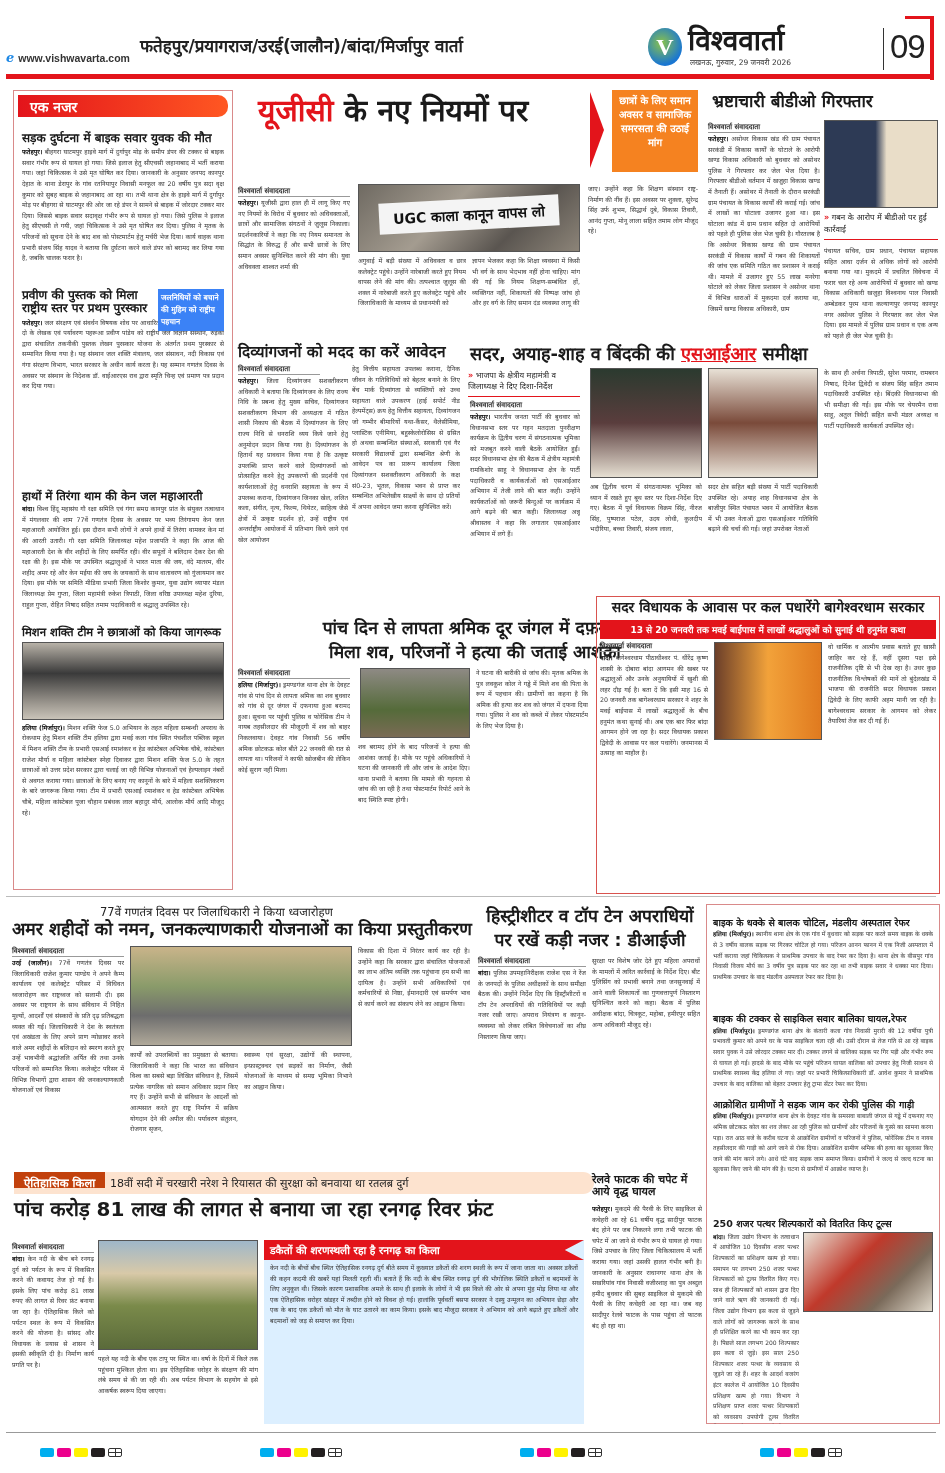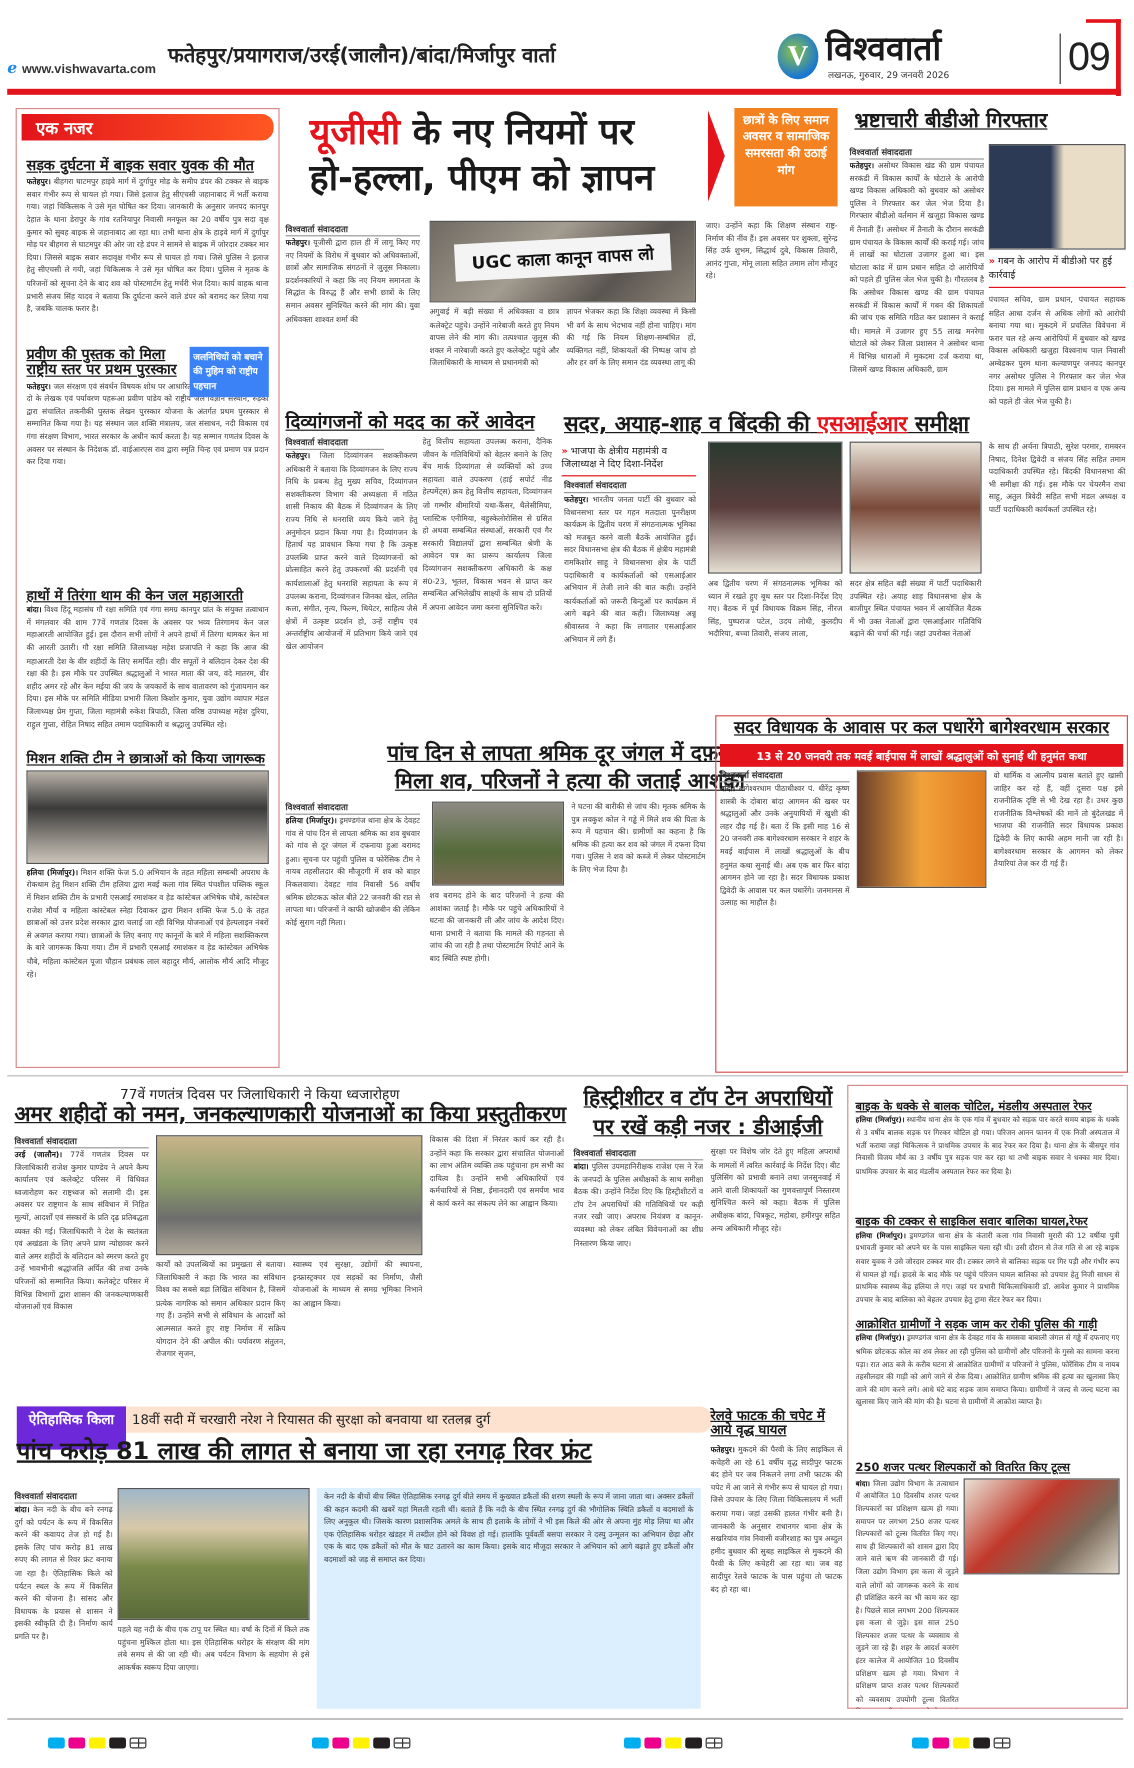--- a/index.html
+++ b/index.html
@@ -1,21 +1,21 @@
 <!DOCTYPE html>
 <html><head>
 <meta charset="utf-8">
 <style>
   * { box-sizing: border-box; margin: 0; padding: 0; }
   body { width: 945px; height: 1473px; background: #fff; font-family: "DejaVu Sans", sans-serif; color: #222; position: relative; overflow: hidden; }
   .abs { position: absolute; }
   .body-text { font-size: 6.3px; line-height: 10.6px; color: #3a3a3a; text-align: justify; overflow: hidden; }
   .byline { font-size: 7px; font-weight: bold; color: #333; border-bottom: 1px solid #999; padding-bottom: 1px; margin-bottom: 2px; }
   .dl { font-weight: bold; color: #111; }
-  .hd { font-weight: bold; color: #1a1a1a; line-height: 1.1; text-decoration: underline; }
+  .hd { font-weight: bold; color: #1a1a1a; line-height: 1.1; }
   .red { color: #e3141b; }
   .photo { background: linear-gradient(135deg, #6f6a62 0%, #a49c90 40%, #5a5550 70%, #8c8478 100%); border: 1px solid #555; }
   .box-red { border: 1.5px solid #d9534f; }
   .reg { width: 14px; height: 9px; display: inline-block; border-radius: 2px; margin-right: 3px; }
 </style>
 </head>
 <body>
 
 <div class="abs" style="left:0;top:0;width:945px;height:82px;">
   <div class="abs" style="left:6px;top:50px;font-size:10.5px;color:#333;display:flex;align-items:center;gap:4px;">
@@ -57,21 +57,20 @@
 
   <div style="padding:2px 8px;">
     <div class="hd" style="font-size:11.5px;margin-bottom:3px;">मिशन शक्ति टीम ने छात्राओं को किया जागरूक</div>
     <div class="photo" style="height:78px;background:linear-gradient(180deg,#b8b2a8 0%,#3a3a3a 40%,#9d9890 80%,#c9c3b8 100%);"></div>
     <div class="body-text" style="height:110px;margin-top:3px;"><span class="dl">हलिया (मिर्जापुर)।</span> <span>मिशन शक्ति फेज 5.0 अभियान के तहत महिला सम्बन्धी अपराध के रोकथाम हेतु मिशन शक्ति टीम हलिया द्वारा मवई कला गांव स्थित पंचशील पब्लिक स्कूल में मिशन शक्ति टीम के प्रभारी एसआई रमाशंकर व हेड कांस्टेबल अभिषेक चौबे, कांस्टेबल राजेश मौर्या व महिला कांस्टेबल स्नेहा दिवाकर द्वारा मिशन शक्ति फेज 5.0 के तहत छात्राओं को उत्तर प्रदेश सरकार द्वारा चलाई जा रही विभिन्न योजनाओं एवं हेल्पलाइन नंबरों से अवगत कराया गया। छात्राओं के लिए बनाए गए कानूनों के बारे में महिला सशक्तिकरण के बारे जागरूक किया गया। टीम में प्रभारी एसआई रमाशंकर व हेड कांस्टेबल अभिषेक चौबे, महिला कांस्टेबल पूजा चौहान प्रबंधक लाल बहादुर मौर्य, आलोक मौर्य आदि मौजूद रहे।</span></div>
   </div>
 </div>
 
 <div class="abs" style="left:258px;top:92px;font-size:30px;font-weight:bold;line-height:38px;color:#1a1a1a;">
   <div><span class="red">यूजीसी</span> <span>के नए नियमों पर</span></div>
-  <div>हो-हल्ला, पीएम को ज्ञापन</div>
 </div>
 <div class="abs" style="left:590px;top:92px;width:0;height:0;border-top:38px solid transparent;border-bottom:38px solid transparent;border-left:14px solid #e3141b;"></div>
 <div class="abs" style="left:612px;top:90px;width:86px;height:82px;background:#f58220;color:#fff;font-size:10px;font-weight:bold;text-align:center;line-height:14px;padding:4px;">छात्रों के लिए समान अवसर व सामाजिक समरसता की उठाई मांग</div>
 
 <div class="abs byline" style="left:238px;top:186px;width:112px;">विश्ववार्ता संवाददाता</div>
 <div class="abs body-text" style="left:238px;top:198px;width:112px;height:140px;"><span class="dl">फतेहपुर।</span> <span>यूजीसी द्वारा हाल ही में लागू किए गए नए नियमों के विरोध में बुधवार को अधिवक्ताओं, छात्रों और सामाजिक संगठनों ने जुलूस निकाला। प्रदर्शनकारियों ने कहा कि नए नियम समानता के सिद्धांत के विरुद्ध हैं और सभी छात्रों के लिए समान अवसर सुनिश्चित करने की मांग की। युवा अधिवक्ता शाश्वत शर्मा की</span></div>
 <div class="abs photo" style="left:358px;top:184px;width:222px;height:68px;">
   <div style="position:absolute;left:20px;top:14px;width:180px;background:#f4f4f4;color:#111;font-weight:bold;font-size:14px;text-align:center;padding:6px 4px;transform:rotate(-3deg);">UGC काला कानून वापस लो</div>
 </div>
 <div class="abs body-text" style="left:358px;top:256px;width:108px;height:84px;">अगुवाई में बड़ी संख्या में अधिवक्ता व छात्र कलेक्ट्रेट पहुंचे। उन्होंने नारेबाजी करते हुए नियम वापस लेने की मांग की। तत्पश्चात जुलूस की शक्ल में नारेबाजी करते हुए कलेक्ट्रेट पहुंचे और जिलाधिकारी के माध्यम से प्रधानमंत्री को</div>
@@ -161,29 +160,30 @@
     <div class="body-text" style="height:108px;font-size:6px;"><span class="dl">हलिया (मिर्जापुर)।</span> <span>ड्रमण्डगंज थाना क्षेत्र के देवहट गांव के समसवा बाबाली जंगल से गड्ढे में दफनाए गए श्रमिक छोटकऊ कोल का शव लेकर आ रही पुलिस को ग्रामीणों और परिजनों के गुस्से का सामना करना पड़ा। रात आठ बजे के करीब घटना से आक्रोशित ग्रामीणों व परिजनों ने पुलिस, फोरेंसिक टीम व नायब तहसीलदार की गाड़ी को आगे जाने से रोक दिया। आक्रोशित ग्रामीण श्रमिक की हत्या का खुलासा किए जाने की मांग करने लगे। आधे घंटे बाद सड़क जाम समाप्त किया। ग्रामीणों ने जल्द से जल्द घटना का खुलासा किए जाने की मांग की है। घटना से ग्रामीणों में आक्रोश व्याप्त है।</span></div>
   </div>
   <div style="position:relative;">
     <div class="hd" style="font-size:9.5px;margin-bottom:2px;">250 शजर पत्थर शिल्पकारों को वितरित किए टूल्स</div>
     <div class="photo" style="float:right;width:130px;height:80px;margin-left:4px;background:linear-gradient(135deg,#e9e2d6 0%,#c0392b 40%,#7a6a5a 70%,#ded6c8 100%);"></div>
     <div class="body-text" style="height:192px;font-size:6px;"><span class="dl">बांदा।</span> <span>जिला उद्योग विभाग के तत्वाधान में आयोजित 10 दिवसीय शजर पत्थर शिल्पकारों का प्रशिक्षण खत्म हो गया। समापन पर लगभग 250 शजर पत्थर शिल्पकारों को टूल्स वितरित किए गए। साथ ही शिल्पकारों को शासन द्वारा दिए जाने वाले ऋण की जानकारी दी गई। जिला उद्योग विभाग इस कला से जुड़ने वाले लोगों को जागरूक करने के साथ ही प्रशिक्षित करने का भी काम कर रहा है। पिछले साल लगभग 200 शिल्पकार इस कला से जुड़े। इस साल 250 शिल्पकार शजर पत्थर के व्यवसाय से जुड़ने जा रहे हैं। शहर के आदर्श बजरंग इंटर कालेज में आयोजित 10 दिवसीय प्रशिक्षण खत्म हो गया। विभाग ने प्रशिक्षण प्राप्त शजर पत्थर शिल्पकारों को व्यवसाय उपयोगी टूल्स वितरित किए। साथ ही पांच लाख से लेकर 25 लाख रुपए तक अलग-अलग योजनाओं के माध्यम से ऋण प्राप्त करने की जानकारी दी। जिला उद्योग जिला प्रबंधक राजेश गुप्ता ने बताया कि शजर पत्थर के व्यवसाय से लगातार लोग जुड़ रहे हैं। सीएम युवा उद्यमी योजना के तहत प्रशिक्षितों को पांच लाख रुपए का लोन दिलाया जाता है। इसमें लाभार्थी को 10 फीसदी सरकार से सब्सिडी मिलती है। वहीं एमवाईएसवाई के जरिए लाभार्थियों को 10 लाख से लेकर 25 लाख रुपए तक का लोन दिलाया जाता है।</span></div>
   </div>
 </div>
 
 <div class="abs" style="left:14px;top:1172px;width:580px;height:22px;background:#fde3cf;border-radius:0 11px 11px 0;">
-  <span style="position:absolute;left:0;top:0;height:36px;background:#6d28d9;color:#fff;font-size:11.5px;font-weight:bold;padding:3px 10px;">ऐतिहासिक किला</span>
+  <span style="position:absolute;left:0;top:0;height:16px;background:#c2410c;color:#fff;font-size:11.5px;font-weight:bold;padding:3px 10px;">ऐतिहासिक किला</span>
   <span style="position:absolute;left:96px;top:3px;font-size:11px;color:#222;">18वीं सदी में चरखारी नरेश ने रियासत की सुरक्षा को बनवाया था रतलब़ दुर्ग</span>
 </div>
 <div class="abs hd" style="left:14px;top:1198px;font-size:20px;">पांच करोड़ 81 लाख की लागत से बनाया जा रहा रनगढ़ रिवर फ्रंट</div>
 <div class="abs byline" style="left:12px;top:1242px;width:82px;">विश्ववार्ता संवाददाता</div>
 <div class="abs body-text" style="left:12px;top:1254px;width:82px;height:170px;"><span class="dl">बांदा।</span> <span>केन नदी के बीच बने रनगढ़ दुर्ग को पर्यटन के रूप में विकसित करने की कवायद तेज हो गई है। इसके लिए पांच करोड़ 81 लाख रुपए की लागत से रिवर फ्रंट बनाया जा रहा है। ऐतिहासिक किले को पर्यटन स्थल के रूप में विकसित करने की योजना है। सांसद और विधायक के प्रयास से शासन ने इसकी स्वीकृति दी है। निर्माण कार्य प्रगति पर है।</span></div>
 <div class="abs photo" style="left:98px;top:1240px;width:160px;height:110px;background:linear-gradient(180deg,#9fb7c9 0%,#d8c9a8 30%,#7a8a4a 60%,#5a6a3a 100%);"></div>
 <div class="abs body-text" style="left:98px;top:1354px;width:160px;height:70px;">पहले यह नदी के बीच एक टापू पर स्थित था। वर्षा के दिनों में किले तक पहुंचना मुश्किल होता था। इस ऐतिहासिक धरोहर के संरक्षण की मांग लंबे समय से की जा रही थी। अब पर्यटन विभाग के सहयोग से इसे आकर्षक स्वरूप दिया जाएगा।</div>
 <div class="abs" style="left:264px;top:1240px;width:320px;height:184px;background:#dcefff;">
+  <div style="background:#e3141b;color:#fff;font-weight:bold;font-size:10.5px;padding:3px 6px;clip-path:polygon(0 0,100% 0,94% 50%,100% 100%,0 100%);">डकैतों की शरणस्थली रहा है रनगढ़ का किला</div>
   <div class="body-text" style="padding:3px 6px;height:160px;">केन नदी के बीचों बीच स्थित ऐतिहासिक रनगढ़ दुर्ग बीते समय में कुख्यात डकैतों की शरण स्थली के रूप में जाना जाता था। अक्सर डकैतों की कहन कदमी की खबरें यहां मिलती रहती थीं। बताते हैं कि नदी के बीच स्थित रनगढ़ दुर्ग की भौगोलिक स्थिति डकैतों व बदमाशों के लिए अनुकूल थी। जिसके कारण प्रशासनिक अमले के साथ ही इलाके के लोगों ने भी इस किले की ओर से अपना मुंह मोड़ लिया था और एक ऐतिहासिक धरोहर खंडहर में तब्दील होने को विवश हो गई। हालांकि पूर्ववर्ती बसपा सरकार ने दस्यु उन्मूलन का अभियान छेड़ा और एक के बाद एक डकैतों को मौत के घाट उतारने का काम किया। इसके बाद मौजूदा सरकार ने अभियान को आगे बढ़ाते हुए डकैतों और बदमाशों को जड़ से समाप्त कर दिया।</div>
 </div>
 
 <div class="abs hd" style="left:592px;top:1174px;font-size:11px;width:110px;text-align:left;">रेलवे फाटक की चपेट में आये वृद्ध घायल</div>
 <div class="abs body-text" style="left:592px;top:1204px;width:110px;height:220px;"><span class="dl">फतेहपुर।</span> <span>मुकदमे की पैरवी के लिए साइकिल से कचेहरी आ रहे 61 वर्षीय वृद्ध सादीपुर फाटक बंद होने पर जब निकलने लगा तभी फाटक की चपेट में आ जाने से गंभीर रूप से घायल हो गया। जिसे उपचार के लिए जिला चिकित्सालय में भर्ती कराया गया। जहां उसकी हालत गंभीर बनी है। जानकारी के अनुसार राधानगर थाना क्षेत्र के सखरियांव गांव निवासी वजीरशाह का पुत्र अब्दुल हमीद बुधवार की सुबह साइकिल से मुकदमे की पैरवी के लिए कचेहरी आ रहा था। जब वह सादीपुर रेलवे फाटक के पास पहुंचा तो फाटक बंद हो रहा था।</span></div>
 
 <div class="abs" style="left:6px;top:1432px;width:930px;height:1px;background:#999;"></div>
 <div class="abs" style="left:0;top:1448px;width:945px;height:14px;">
   <div class="abs" style="left:40px;top:0;display:flex;" id="rm1">
       <span class="reg" style="background: rgb(0, 174, 239);"></span>

